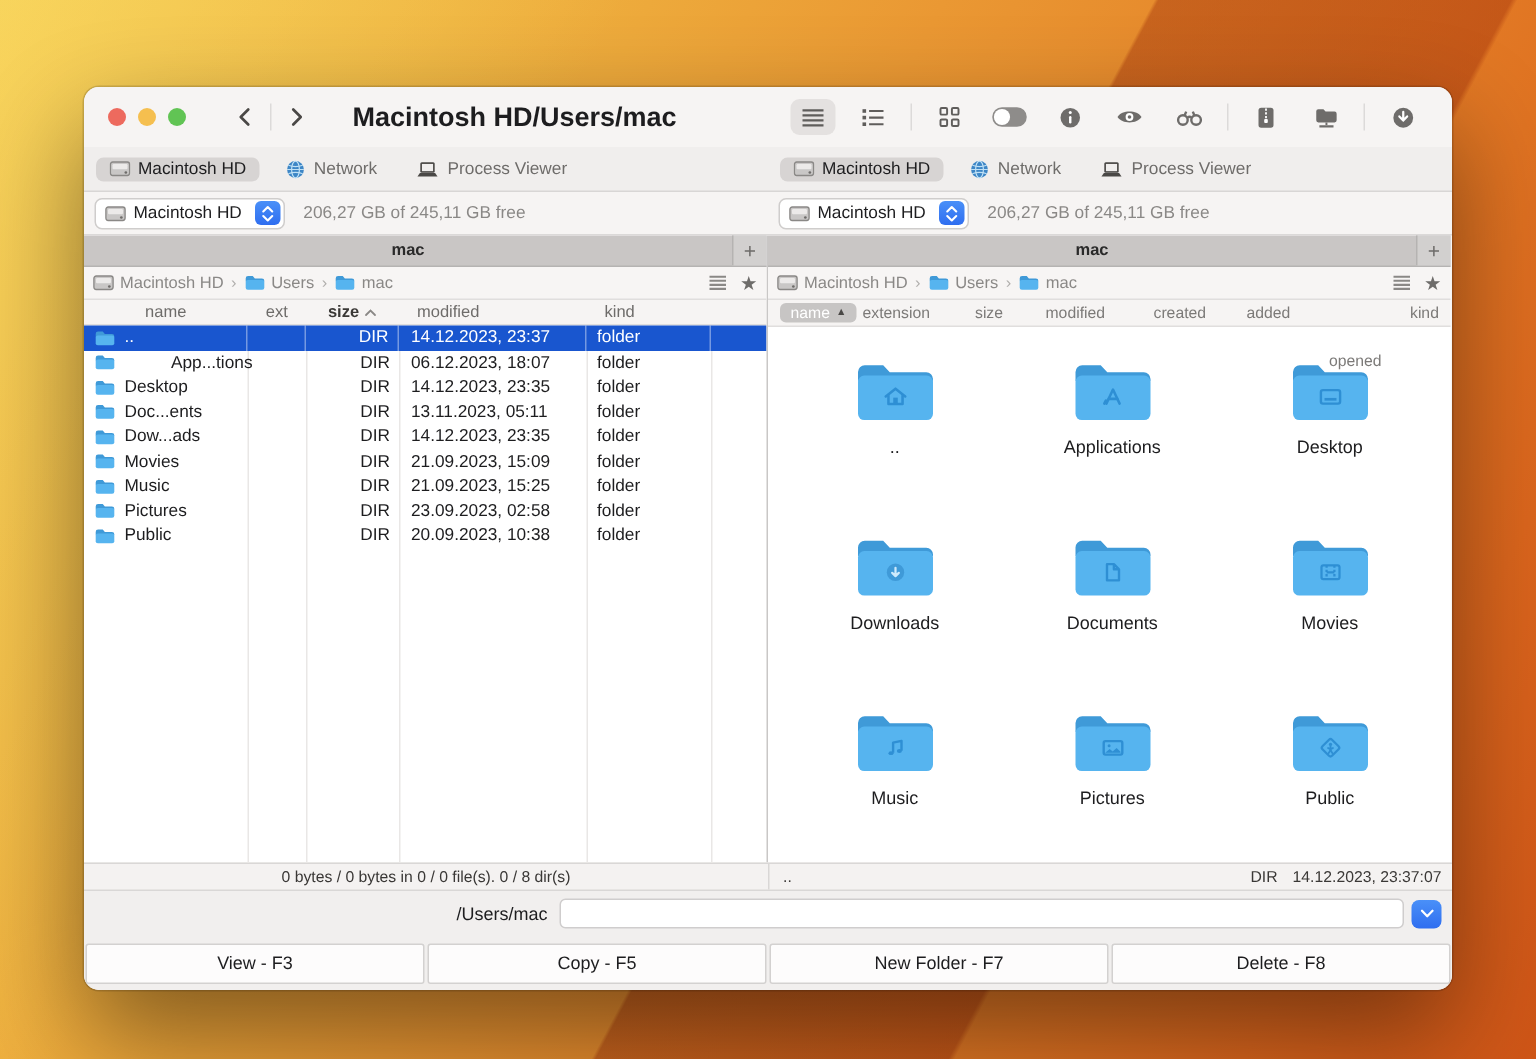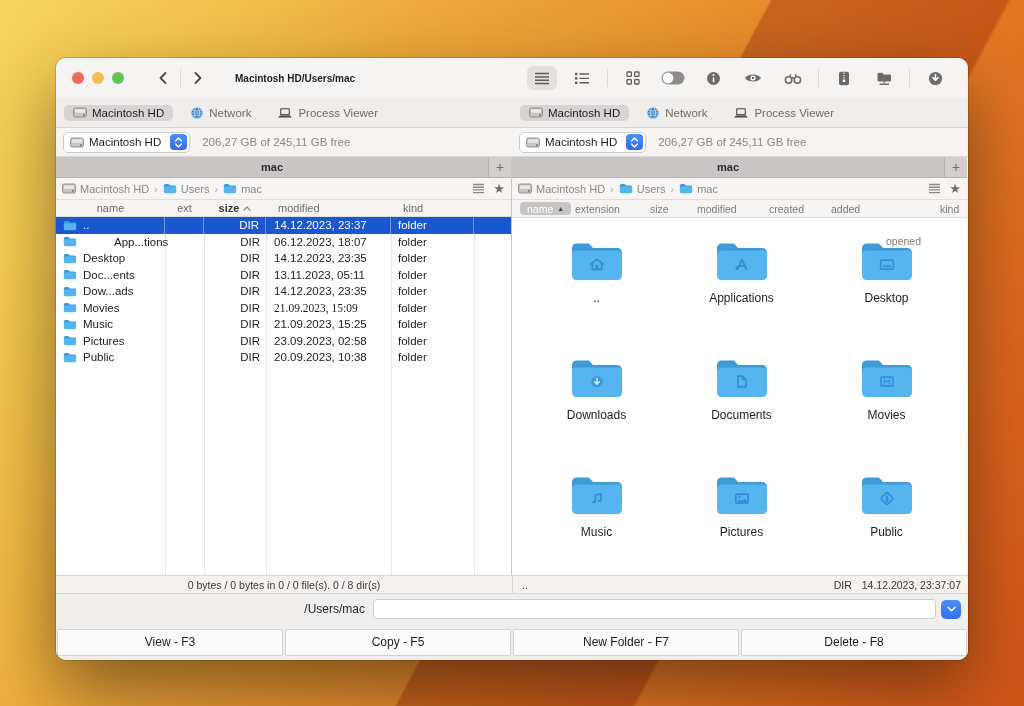--- a/index.html
+++ b/index.html
@@ -17,21 +17,21 @@
     background:#f6f4f3;box-shadow:0 30px 70px rgba(0,0,0,.45),0 0 0 1px rgba(0,0,0,.15);
     display:flex;flex-direction:column;overflow:hidden;}
   
   .titlebar{height:40px;display:flex;align-items:center;background:#f6f4f3;flex:0 0 auto;}
   .lights{display:flex;gap:8px;margin-left:16px;}
   .light{width:12px;height:12px;border-radius:50%;}
   .l-close{background:#ed6a5e;}.l-min{background:#f5bf4f;}.l-zoom{background:#61c454;}
   .navbtns{display:flex;align-items:center;margin-left:28px;color:#4a4846;}
   .navbtn{width:22px;height:22px;display:flex;align-items:center;justify-content:center;}
   .navdiv{width:1px;height:18px;background:#dcdad9;margin:0 6px;}
-  .wtitle{font-size:10px;font-weight:bold;color:#1d1d1f;margin-left:26px;white-space:nowrap;}
+  .wtitle{font-size:18px;font-weight:bold;color:#1d1d1f;margin-left:26px;white-space:nowrap;}
   .toolbar{display:flex;align-items:center;gap:10px;margin-left:auto;margin-right:18px;}
   .tbtn{width:30px;height:24px;border-radius:6px;display:flex;align-items:center;justify-content:center;color:#5f5d5b;}
   .tbtn.active{background:#e4e1e0;}
   .tdiv{width:1px;height:18px;background:#dcdad9;}
   
   .tabsrow{height:29px;display:flex;background:#f0eeed;border-bottom:1px solid #d8d6d5;flex:0 0 auto;}
   .tabbar{width:456px;display:flex;align-items:center;padding-left:8px;box-sizing:border-box;}
   .tab{display:flex;align-items:center;gap:5px;font-size:11.5px;color:#6e6c6a;padding:2px 9px;border-radius:5px;margin-right:8px;white-space:nowrap;}
   .tab.active{background:#d7d4d3;color:#1d1d1f;}
   
@@ -543,21 +543,21 @@
                     </svg>
                   </span>
                   <span>Movies</span>
                 </span>
                 <span class="c" style="width: 39px;">
                   <span></span>
                 </span>
                 <span class="c c-size" style="width: 62px;">
                   <span>DIR</span>
                 </span>
-                <span class="c c-mod" style="width: 125px; font-family: Liberation Serif, serif;">
+                <span class="c c-mod" style="width: 125px;">
                   <span>21.09.2023, 15:09</span>
                 </span>
                 <span class="c c-kind" style="width: 83px;">
                   <span>folder</span>
                 </span>
                 <span class="c" style="flex: 1 1 0%;"></span>
               </div>
               <div class="trow">
                 <span class="c c-name" style="width: 109px;">
                   <span>

